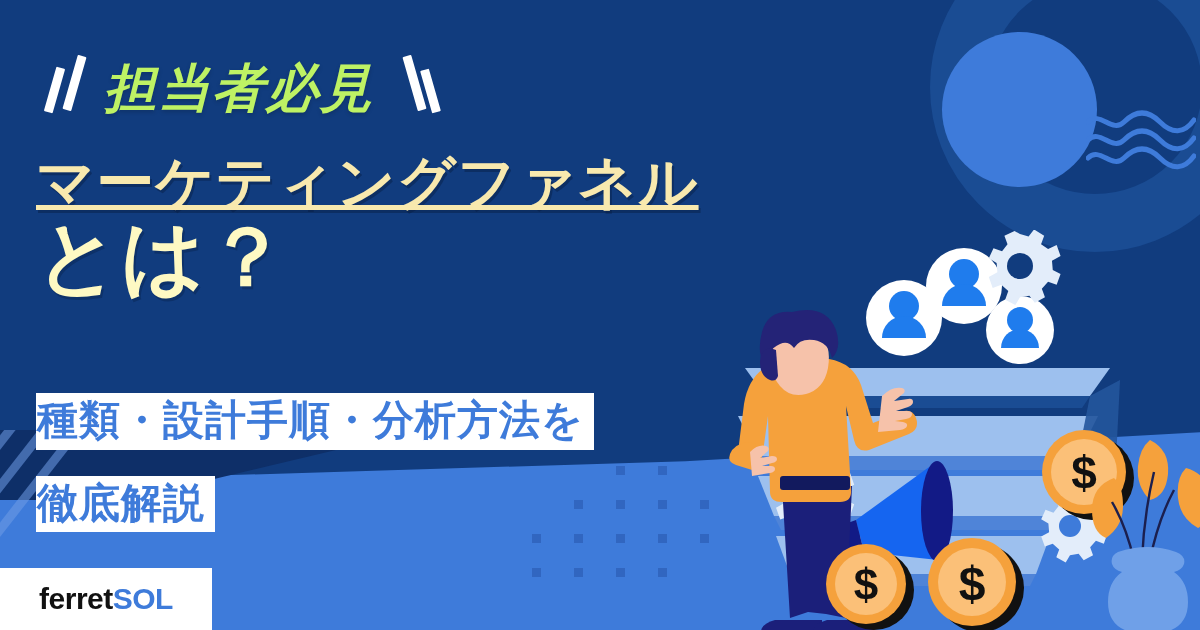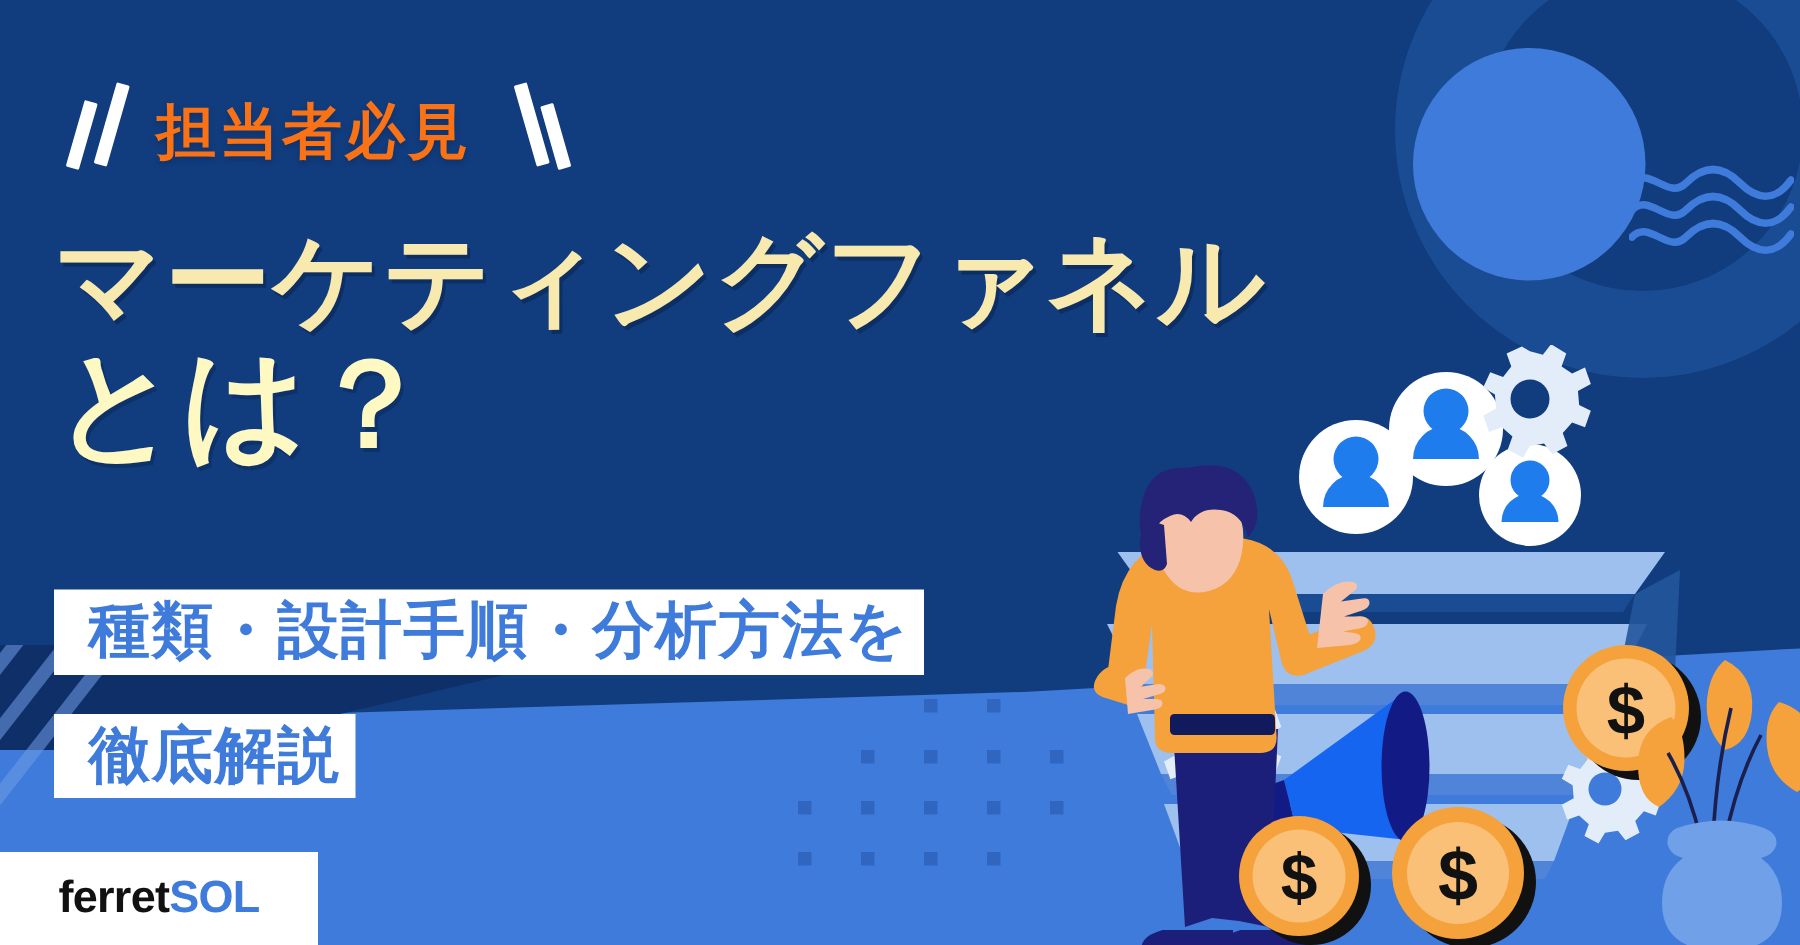--- a/index.html
+++ b/index.html
@@ -59,46 +59,47 @@
   
   .eyebrow{
     position:absolute; left:44px; top:52px;
     height:72px; display:flex; align-items:center; gap:14px;
   }
   .slashes{ position:relative; width:46px; height:66px; }
   .slash{
     position:absolute; width:9px; height:56px; background:#ffffff; border-radius:1px;
   }
   .eyebrow-text{
-    color:#f97316; font-weight:700; font-size:40px; letter-spacing:2px;
+    color:#bef264; font-weight:700; font-size:52px; letter-spacing:2px;
     line-height:1; white-space:nowrap;
     text-shadow:0 2px 4px rgba(0,0,0,.18);
+    font-style:italic;
   }
 
   
   .title{
     position:absolute; left:36px; top:152px;
     line-height:1.02; white-space:nowrap;
   }
   .title-l1{
-    display:block; font-size:71px; font-weight:700; color:#f8e9ae;
-    letter-spacing:1px; text-shadow:2px 3px 0 rgba(6,28,66,.45);
+    display:block; font-size:58px; font-weight:700; color:#f8e9ae;
+    letter-spacing:1px; text-shadow:2px 3px 0 rgba(6,28,66,.45);text-decoration:underline;
   }
   .title-l2{
     display:block; font-size:82px; font-weight:700; color:#fef9c3;
     letter-spacing:1px; margin-top:4px;
     text-shadow:2px 3px 0 rgba(6,28,66,.35);
   }
 
   
   .sub{ position:absolute; left:36px; top:393px; }
   .sub-line{
     display:inline-block; background:#ffffff; color:#3e7bda;
     font-size:41px; font-weight:700; letter-spacing:1px;
-    padding:6px 10px 8px 23px; line-height:1.04; white-space:nowrap;
+    padding:6px 10px 8px 1px; line-height:1.04; white-space:nowrap;
   }
   .sub-line2{ margin-top:26px; }
 
   
   .logo-bar{
     position:absolute; left:0; bottom:0;
     width:212px; height:62px; background:#ffffff;
     display:flex; align-items:center; justify-content:center;
   }
   .logo-text{ font-size:30px; font-weight:700; letter-spacing:-.5px; }

